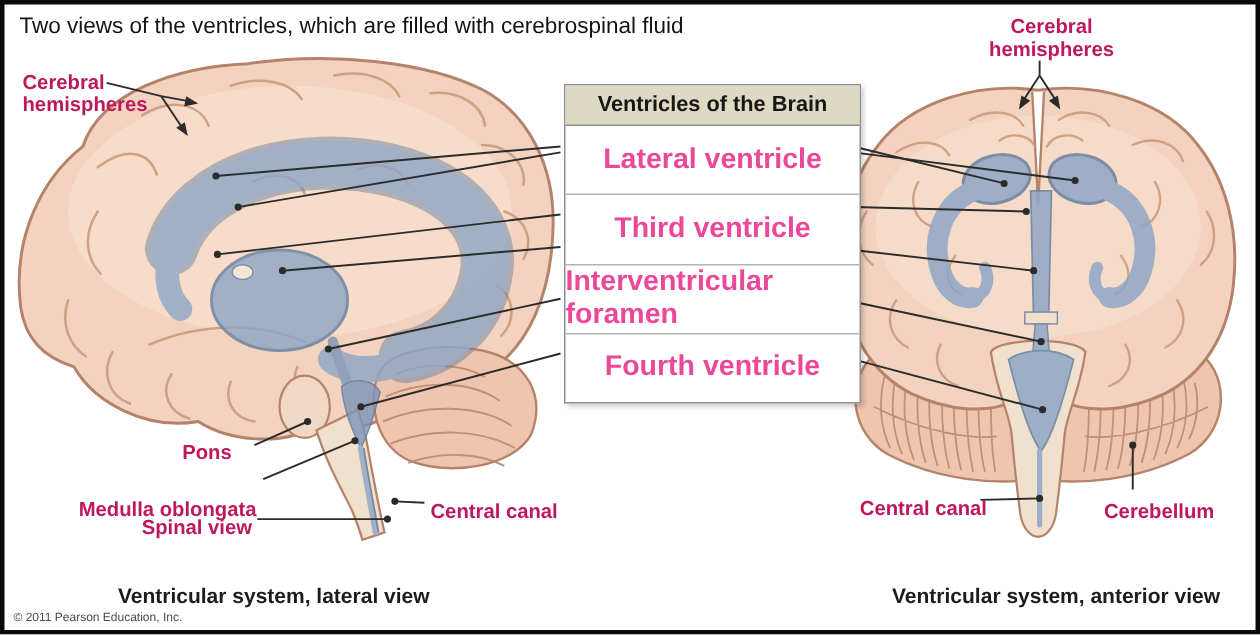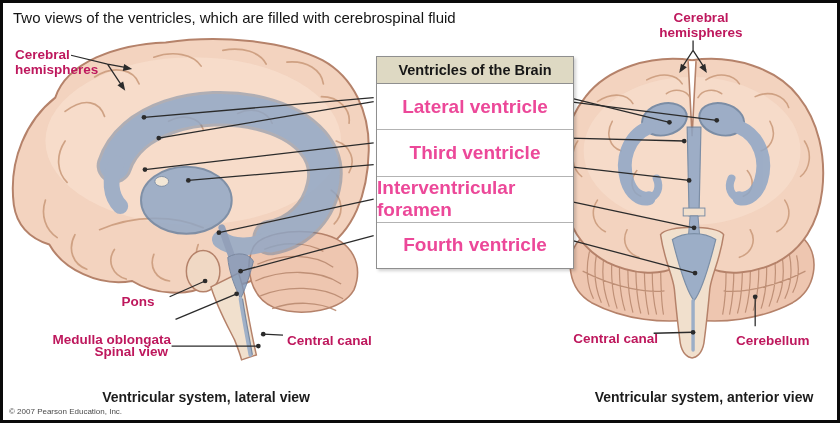--- a/index.html
+++ b/index.html
@@ -5,21 +5,21 @@
   html,body{margin:0;padding:0;background:#ffffff;}
   #figure{
     position:relative;width:840px;height:423px;box-sizing:border-box;
     border:3px solid #0a0a0a;background:#ffffff;overflow:hidden;
     font-family:"Liberation Sans",sans-serif;color:#1c1c1c;
   }
   #artwork{position:absolute;left:0;top:0;width:100%;height:100%;}
   .lbl{position:absolute;font-weight:bold;font-size:13.5px;line-height:15px;color:#be185d;}
   #title{position:absolute;left:10px;top:6px;font-weight:normal;font-size:15px;color:#141414;}
   #caption-lateral,#caption-anterior{position:absolute;font-weight:bold;font-size:14px;text-align:center;}
-  #caption-lateral{left:52px;top:386px;width:255px;text-align:right;}
+  #caption-lateral{left:52px;top:386px;width:255px;}
   #caption-anterior{left:570px;top:386px;width:262px;}
   #copyright{position:absolute;left:6px;top:404px;font-size:8px;font-weight:normal;color:#4a4a4a;}
   
   #vtable{
     position:absolute;left:373px;top:53px;width:198px;height:213px;
     background:#ffffff;border:1px solid #8f8f8f;box-sizing:border-box;
     display:flex;flex-direction:column;box-shadow:2px 2px 3px rgba(0,0,0,0.18);
   }
   #vtable .thead{
     height:26px;background:#ded9c3;border-bottom:1px solid #8f8f8f;
@@ -200,15 +200,15 @@
   <div class="lbl" style="left:30px;top:329px;width:138px;text-align:right;">Medulla oblongata</div>
   <div class="lbl" style="left:75px;top:341px;width:90px;text-align:right;">Spinal view</div>
   <div class="lbl" style="left:284px;top:330px;width:95px;">Central canal</div>
   <div id="caption-lateral">Ventricular system, lateral view</div>
 
   <div class="lbl" style="left:652px;top:7px;width:92px;text-align:center;">Cerebral hemispheres</div>
   <div class="lbl" style="left:567px;top:328px;width:88px;text-align:right;">Central canal</div>
   <div class="lbl" style="left:733px;top:330px;width:84px;">Cerebellum</div>
   <div id="caption-anterior">Ventricular system, anterior view</div>
 
-  <div id="copyright">© 2007 Pearson Education, Inc.</div>
+  <div id="copyright">© 2011 Pearson Education, Inc.</div>
 
 </div>
 
 </body></html>

